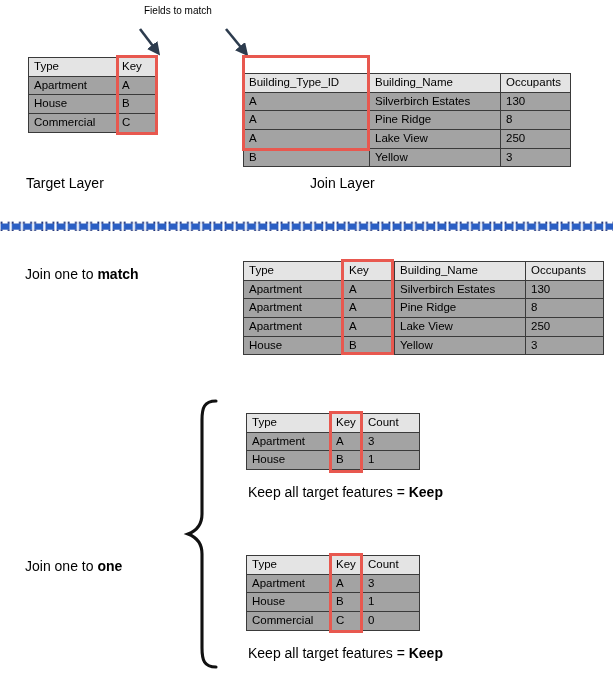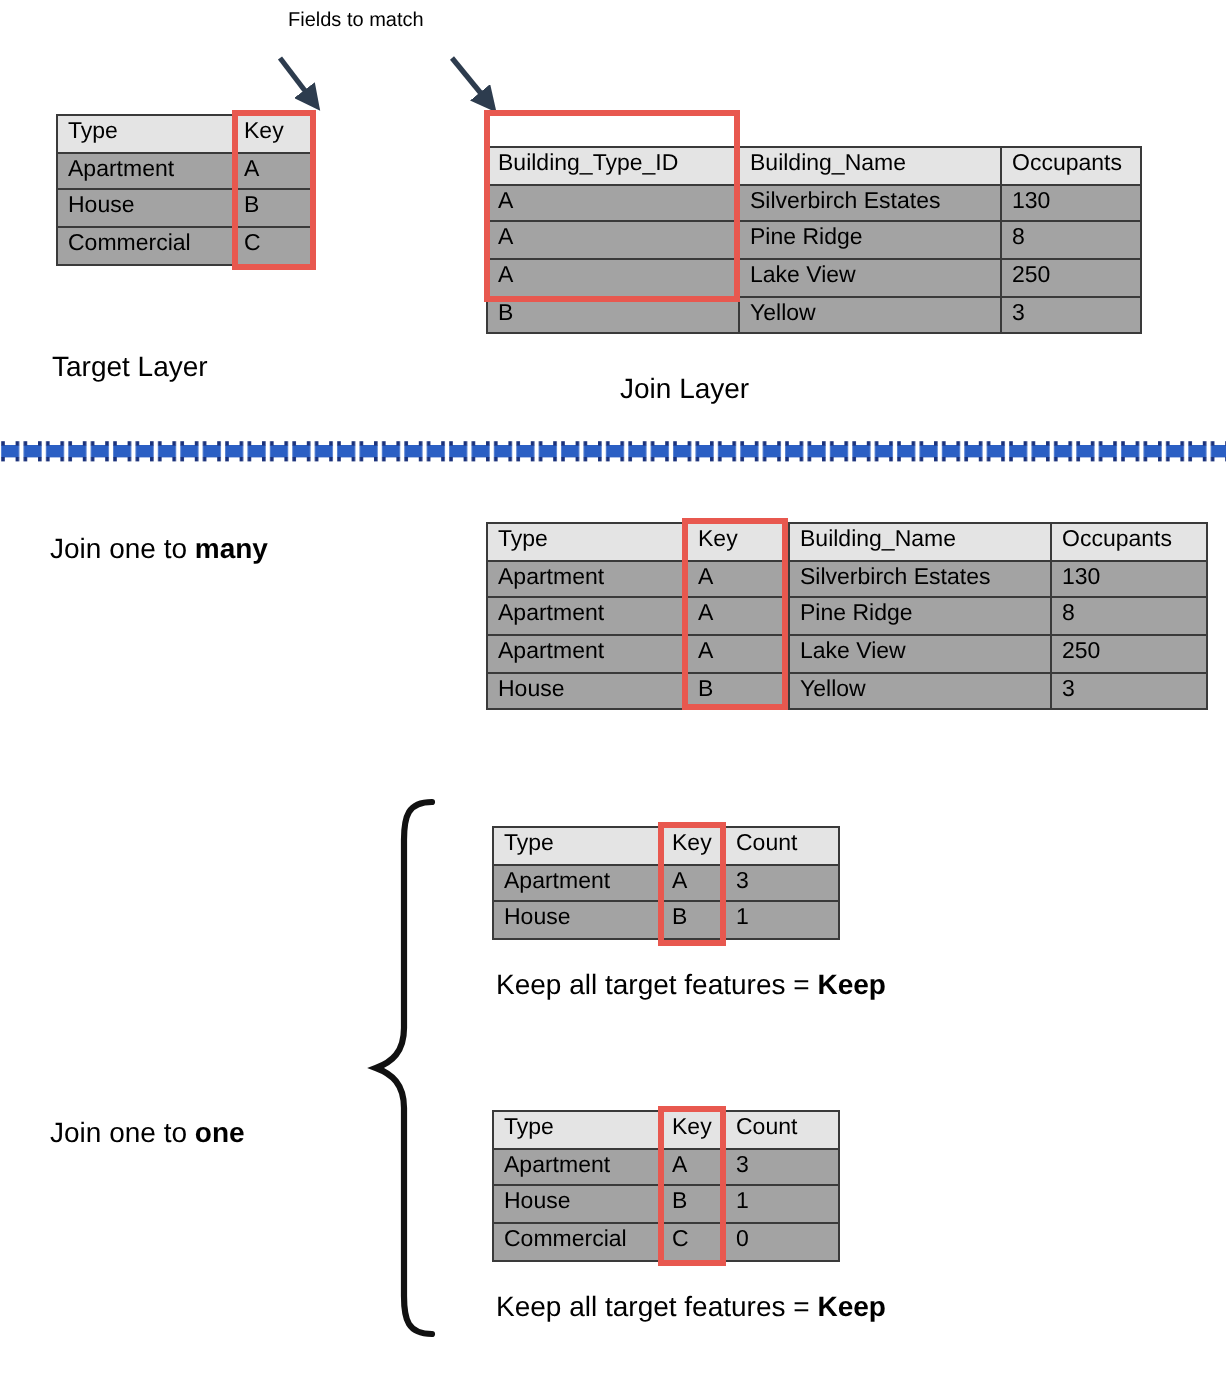--- a/index.html
+++ b/index.html
@@ -139,39 +139,39 @@
         <td>B</td>
         <td>Yellow</td>
         <td>3</td>
       </tr>
     </tbody>
   </table>
 </div>
 <div class="redbox" style="left:242px; top:55px; width:128px; height:96px;"></div>
 
 <div class="abs lbl big" style="left:26px; top:175px;">Target Layer</div>
-<div class="abs lbl big" style="left:310px; top:186px;">Join Layer</div>
+<div class="abs lbl big" style="left:310px; top:175px;">Join Layer</div>
 
 <div class="divider" style="top:219px;">
   <svg width="613" height="12" viewBox="0 0 613 12">
     <defs>
       <pattern id="staple" x="0" y="0" width="11.2" height="12" patternUnits="userSpaceOnUse">
         <rect x="0.6" y="2.5" width="9" height="6.2" fill="#2b5fc4"></rect>
         <rect x="0.6" y="0.6" width="1.8" height="2.2" fill="#19307a"></rect>
         <rect x="7.8" y="0.6" width="1.8" height="2.2" fill="#19307a"></rect>
         <rect x="0.6" y="8.5" width="1.8" height="2.2" fill="#19307a"></rect>
         <rect x="7.8" y="8.5" width="1.8" height="2.2" fill="#19307a"></rect>
       </pattern>
     </defs>
     <rect x="0" y="0" width="613" height="12" fill="url(#staple)"></rect>
   </svg>
 </div>
 
 <div class="abs lbl big" style="left:25px; top:266px;">
-  <span>Join one to </span><span class="bold">many</span>
+  <span>Join one to </span><span class="bold">match</span>
 </div>
 
 <div class="abs" style="left:243px; top:261px;">
   <table class="dt">
     <thead>
       <tr>
         <th style="width:100px;">Type</th>
         <th style="width:51px;">Key</th>
         <th style="width:131px;">Building_Name</th>
         <th style="width:78px;">Occupants</th>

